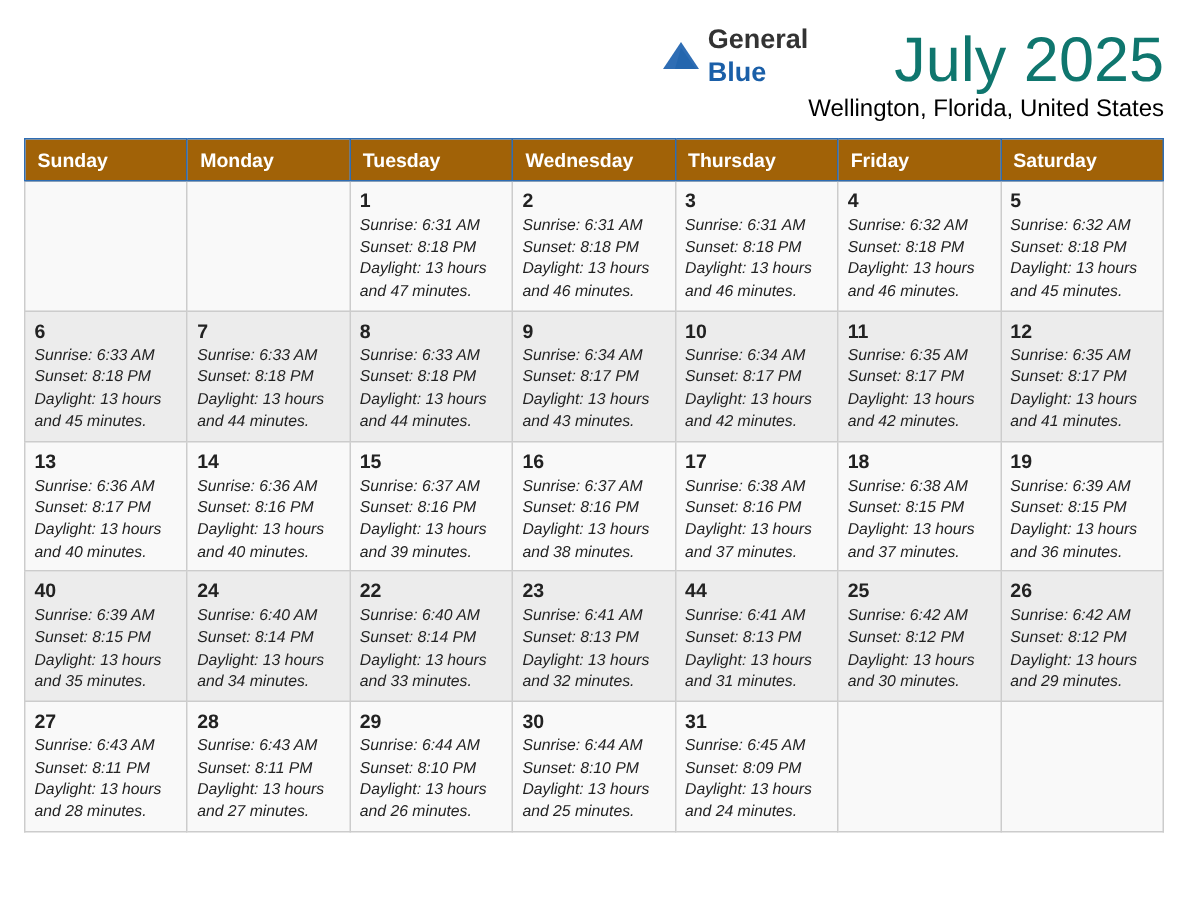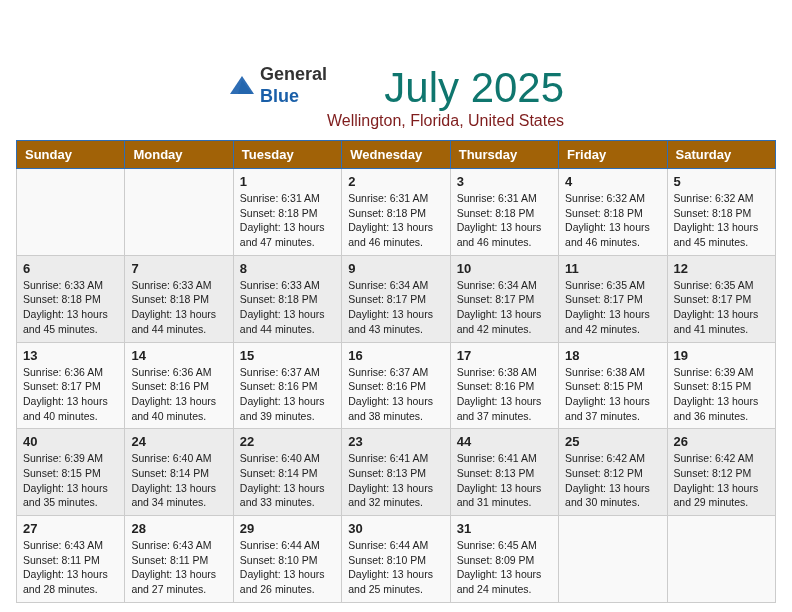--- a/index.html
+++ b/index.html
@@ -5,24 +5,23 @@
     * { box-sizing: border-box; margin: 0; padding: 0; }
     body {
       font-family: Arial, sans-serif;
       background: #fff;
       width: 792px;
       min-height: 612px;
       padding: 16px;
     }
     .header {
       display: flex;
-      justify-content: center;
+      justify-content: flex-end;
       align-items: flex-start;
       margin-bottom: 10px;
-      margin-top: 48px;
     }
     .logo {
       display: flex;
       align-items: center;
     }
     .logo-text {
       font-size: 18px;
       font-weight: bold;
       line-height: 1.2;
     }
@@ -36,21 +35,21 @@
     .title-block {
       text-align: right;
     }
     .main-title {
       font-size: 42px;
       color: #0f766e;
       font-weight: normal;
     }
     .subtitle {
       font-size: 16px;
-      color: #7f1d1d;
+      color: #000000;
     }
     .calendar {
       width: 100%;
       border-collapse: collapse;
       border: 1px solid #ccc;
     }
     .calendar th {
       background-color: #a16207;
       color: white;
       text-align: left;
@@ -74,20 +73,21 @@
       background-color: #ececec;
     }
     .day-num {
       font-size: 13px;
       font-weight: bold;
       margin-bottom: 2px;
     }
     .day-info {
       line-height: 1.4;
       font-size: 10.5px;
+      font-style: italic;
     }
     .empty { background-color: #f9f9f9; }
   </style>
 </head>
 <body>
 
 <div class="header">
   <div class="logo">
     <svg class="logo-icon" viewBox="0 0 28 28">
       <polygon points="14,4 26,22 2,22" fill="#2e6db4"></polygon>

